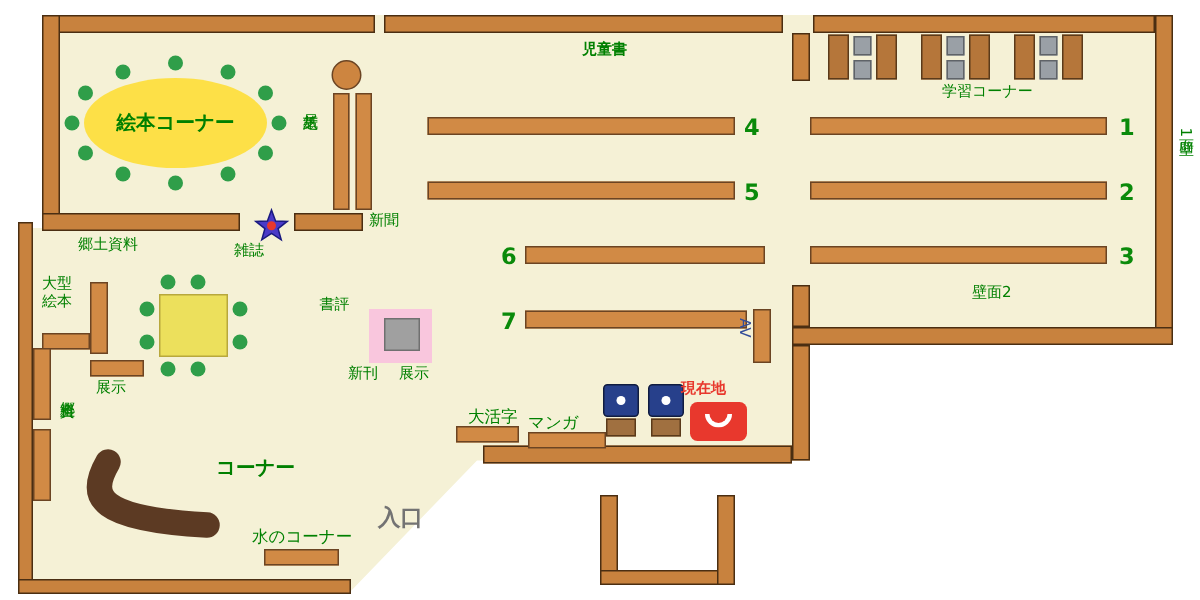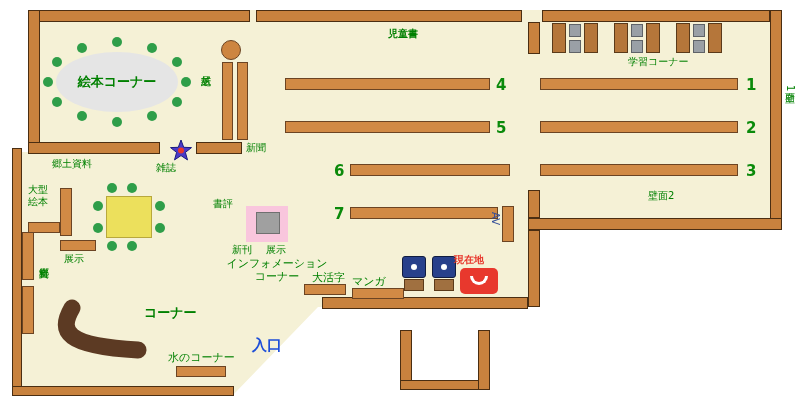--- a/index.html
+++ b/index.html
@@ -7,29 +7,29 @@
   .floor{position:absolute;inset:0;background:#f5f1d6;
     clip-path:polygon(28px 10px,782px 10px,782px 230px,540px 230px,540px 307px,318px 307px,232px 396px,12px 396px,12px 152px,28px 152px);}
   .wall{position:absolute;background:#c8823e;border:1px solid #4a2e12;box-sizing:border-box;}
   .shelf{position:absolute;background:#d18a45;border:1px solid #6b4423;box-sizing:border-box;}
   .dot{position:absolute;width:10px;height:10px;border-radius:50%;background:#2f9e49;}
   .lbl{position:absolute;color:#008000;font-size:10px;line-height:1.15;white-space:pre-line;}
   .lbl.b{font-weight:bold;}
   .lbl.s{font-size:11px;}
   .num{position:absolute;color:#0a8a0a;font-weight:bold;font-size:15px;}
   .vert{writing-mode:vertical-rl;}
-  .ellipse{position:absolute;left:56px;top:52px;width:122px;height:60px;background:#e5e5e5;border-radius:50%;
+  .ellipse{position:absolute;left:56px;top:52px;width:122px;height:60px;background:#fde047;border-radius:50%;
     display:flex;align-items:center;justify-content:center;}
   .ellipse span{color:#008000;font-weight:bold;font-size:13px;}
   .table{position:absolute;left:106px;top:196px;width:46px;height:42px;background:#ece05c;border:1px solid #b8a83c;box-sizing:border-box;}
   .pink{position:absolute;left:246px;top:206px;width:42px;height:36px;background:#f9c6dd;}
   .pink .inner{position:absolute;left:10px;top:6px;width:24px;height:22px;background:#a0a0a0;border:1px solid #707070;box-sizing:border-box;}
   .marker{position:absolute;left:460px;top:268px;width:38px;height:26px;background:#e8382d;border-radius:5px;}
   .marker .smile{width:18px;height:9px;margin:8px auto 0;border:3px solid #fff;border-top:0;border-radius:0 0 12px 12px;box-sizing:border-box;}
-  .ent{position:absolute;color:#1d4ed8;font-weight:bold;font-size:15px;font-family:Liberation Mono, monospace;}
+  .ent{position:absolute;color:#737373;font-weight:bold;font-size:15px;font-family:Liberation Mono, monospace;}
   .red{color:#e8382d;font-weight:bold;}
   .machine{position:absolute;width:24px;height:38px;}
   .machine .screen{width:24px;height:22px;background:#27408b;border:1px solid #101c40;border-radius:3px;box-sizing:border-box;display:flex;align-items:center;justify-content:center;}
   .machine .wdot{width:6px;height:6px;background:#fff;border-radius:50%;}
   .machine .base{width:20px;height:12px;margin:1px auto 0;background:#a07040;border:1px solid #5a3a1a;box-sizing:border-box;}
   .desk-unit{position:absolute;display:flex;gap:3px;align-items:center;}
   .desk-side{width:14px;height:30px;background:#b5763a;border:1px solid #5a3a1a;box-sizing:border-box;}
   .chair-col{display:flex;flex-direction:column;gap:3px;}
   .chair{width:12px;height:13px;background:#9aa0a6;border:1px solid #5f6368;box-sizing:border-box;}
   .circle-stool{position:absolute;left:221px;top:40px;width:20px;height:20px;border-radius:50%;background:#cd8540;border:1px solid #6b4423;box-sizing:border-box;}
@@ -154,22 +154,20 @@
   <div class="dot" style="left:127px;top:183px"></div>
   <div class="dot" style="left:107px;top:241px"></div>
   <div class="dot" style="left:127px;top:241px"></div>
 
   <div class="lbl" style="left:213px;top:198px">書評</div>
   <div class="pink">
     <div class="inner"></div>
   </div>
   <div class="lbl" style="left:232px;top:244px">新刊</div>
   <div class="lbl" style="left:266px;top:244px">展示</div>
-  <div class="lbl s" style="left:222px;top:258px;width:110px;text-align:center">インフォメーション
-コーナー</div>
 
   <svg style="position:absolute;left:52px;top:298px" width="110" height="62" viewBox="0 0 110 62">
     <path d="M 20 10 C 6 34 14 48 86 52" stroke="#5c3a23" stroke-width="17" fill="none" stroke-linecap="round"></path>
   </svg>
   <div class="lbl b" style="left:144px;top:306px;font-size:13px">コーナー</div>
 
   <div class="lbl s" style="left:168px;top:352px">水のコーナー</div>
   <div class="shelf" style="left:176px;top:366px;width:50px;height:11px"></div>
 
   <div class="ent" style="left:252px;top:336px">入口</div>

